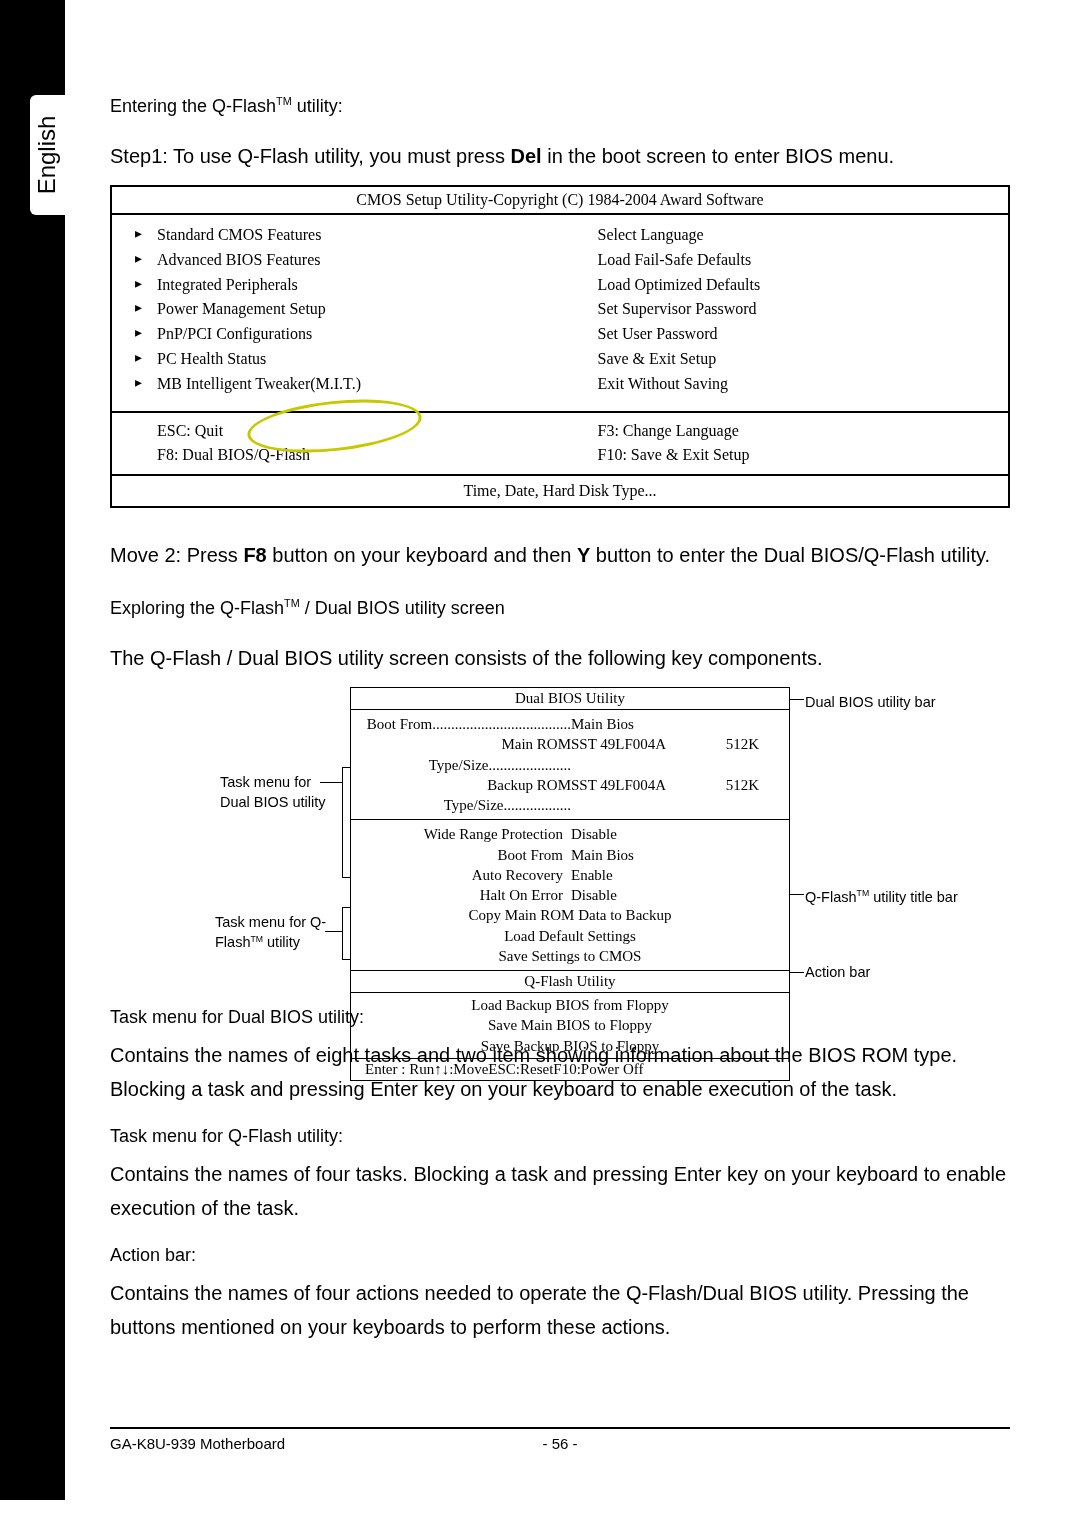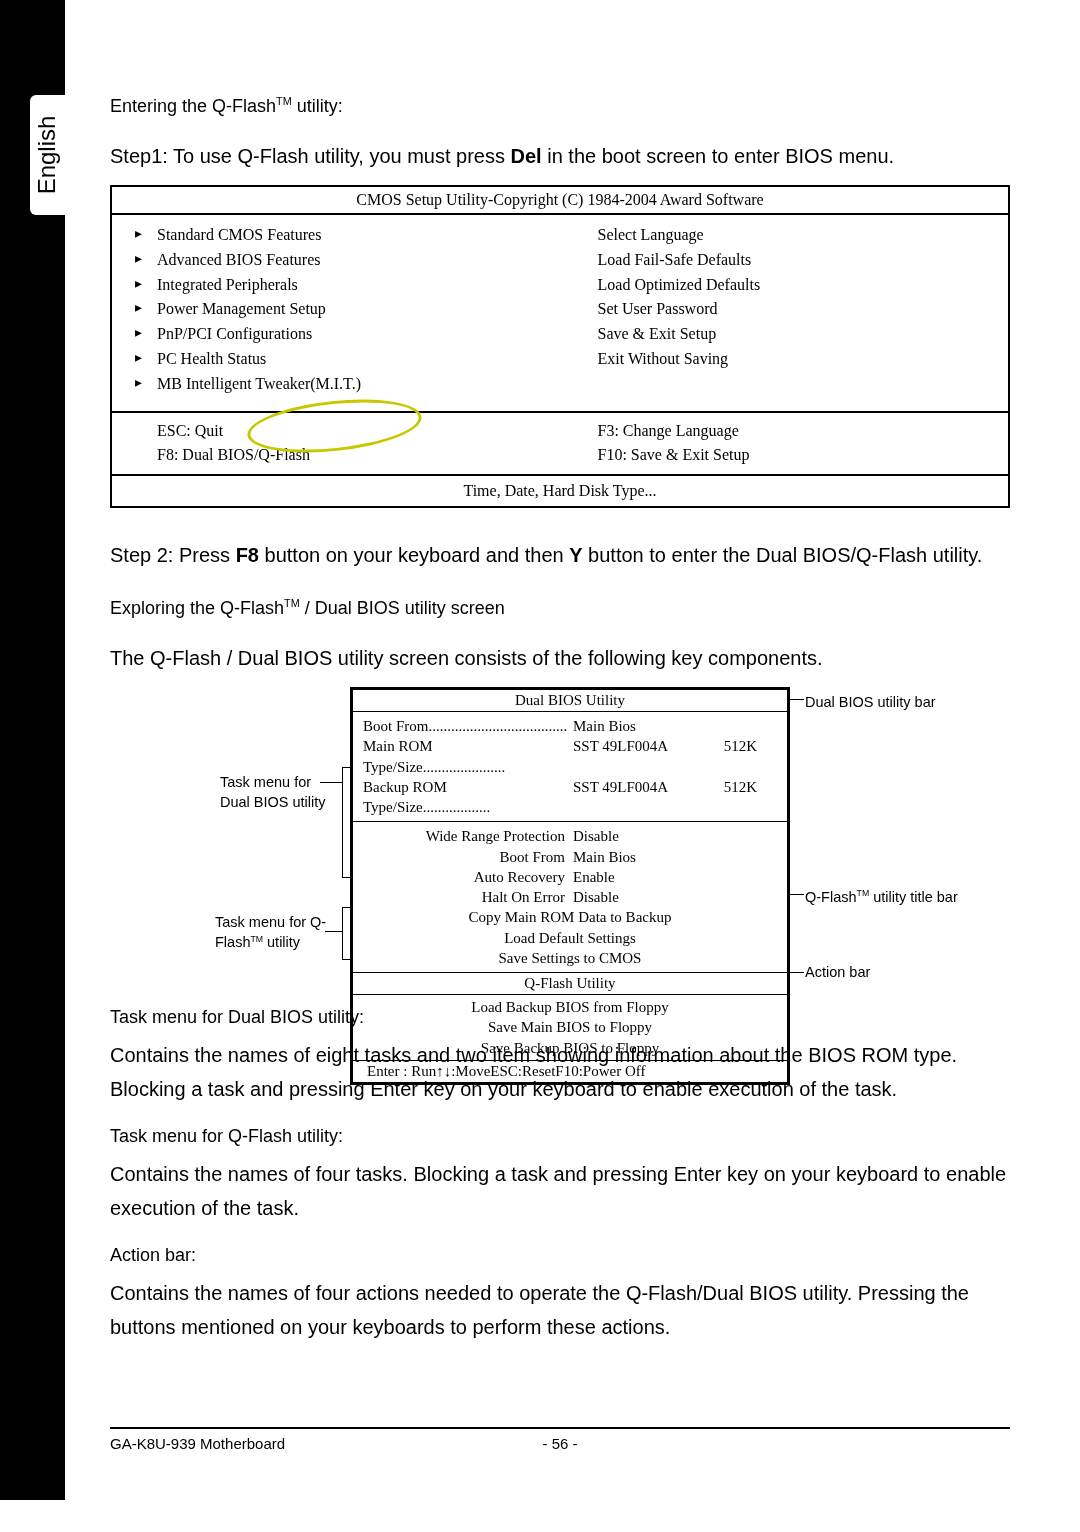--- a/index.html
+++ b/index.html
@@ -118,36 +118,36 @@
       height: 300px;
       margin: 10px 0 15px 0;
       font-family: "Times New Roman", Times, serif;
       font-size: 15px;
     }
     .util-box {
       position: absolute;
       left: 240px;
       top: 0;
       width: 440px;
-      border: 3px solid #000000;
+      border: 1px solid #000000;
     }
     .util-title1 {
       text-align: center;
       border-bottom: 1px solid #000;
       padding: 2px 0;
     }
     .util-rows {
       border-bottom: 1px solid #000;
       padding: 4px 10px;
       line-height: 1.35;
     }
     .util-row {
       display: flex;
     }
-    .util-row .lbl { flex: 0 0 210px; text-align: left; }
+    .util-row .lbl { flex: 0 0 210px; text-align: right; }
     .util-row .lbl.r { text-align: right; padding-right: 8px; }
     .util-row .val { flex: 0 0 120px; }
     .util-row .sz { flex: 1; text-align: right; padding-right: 20px; }
     .util-center { text-align: center; }
     .util-title2 {
       text-align: center;
       border-bottom: 1px solid #000;
       padding: 2px 0;
     }
     .util-section2 {
@@ -229,41 +229,42 @@
         <div class="menu-item">Integrated Peripherals</div>
         <div class="menu-item">Power Management Setup</div>
         <div class="menu-item">PnP/PCI Configurations</div>
         <div class="menu-item">PC Health Status</div>
         <div class="menu-item">MB Intelligent Tweaker(M.I.T.)</div>
       </div>
       <div class="bios-col right">
         <div>Select Language</div>
         <div>Load Fail-Safe Defaults</div>
         <div>Load Optimized Defaults</div>
+        <div>Set Supervisor Password</div>
         <div>Set User Password</div>
         <div>Save &amp; Exit Setup</div>
         <div>Exit Without Saving</div>
       </div>
     </div>
     <div class="bios-footer">
       <div class="highlight-oval"></div>
       <div class="fcol">
         <div>ESC: Quit</div>
         <div>F8: Dual BIOS/Q-Flash</div>
       </div>
       <div class="fcol right">
         <div>F3: Change Language</div>
         <div>F10: Save &amp; Exit Setup</div>
       </div>
     </div>
     <div class="bios-bottom">Time, Date, Hard Disk Type...</div>
   </div>
 
   <p class="para">
-    <span>Step 2: Press </span><b>F8</b><span> button on your keyboard and then </span><b>Y</b><span> button to enter the Dual BIOS/Q-Flash utility.</span>
+    <span>Move 2: Press </span><b>F8</b><span> button on your keyboard and then </span><b>Y</b><span> button to enter the Dual BIOS/Q-Flash utility.</span>
   </p>
 
   <h2 class="sec" style="margin-top:25px;">
     <span>Exploring the Q-Flash</span><sup class="tm">TM</sup><span> / Dual BIOS utility screen</span>
   </h2>
   <p class="para">The Q-Flash / Dual BIOS utility screen consists of the following key components.</p>
 
   <div class="diagram">
     <div class="util-box">
       <div class="util-title1">Dual BIOS Utility</div>

